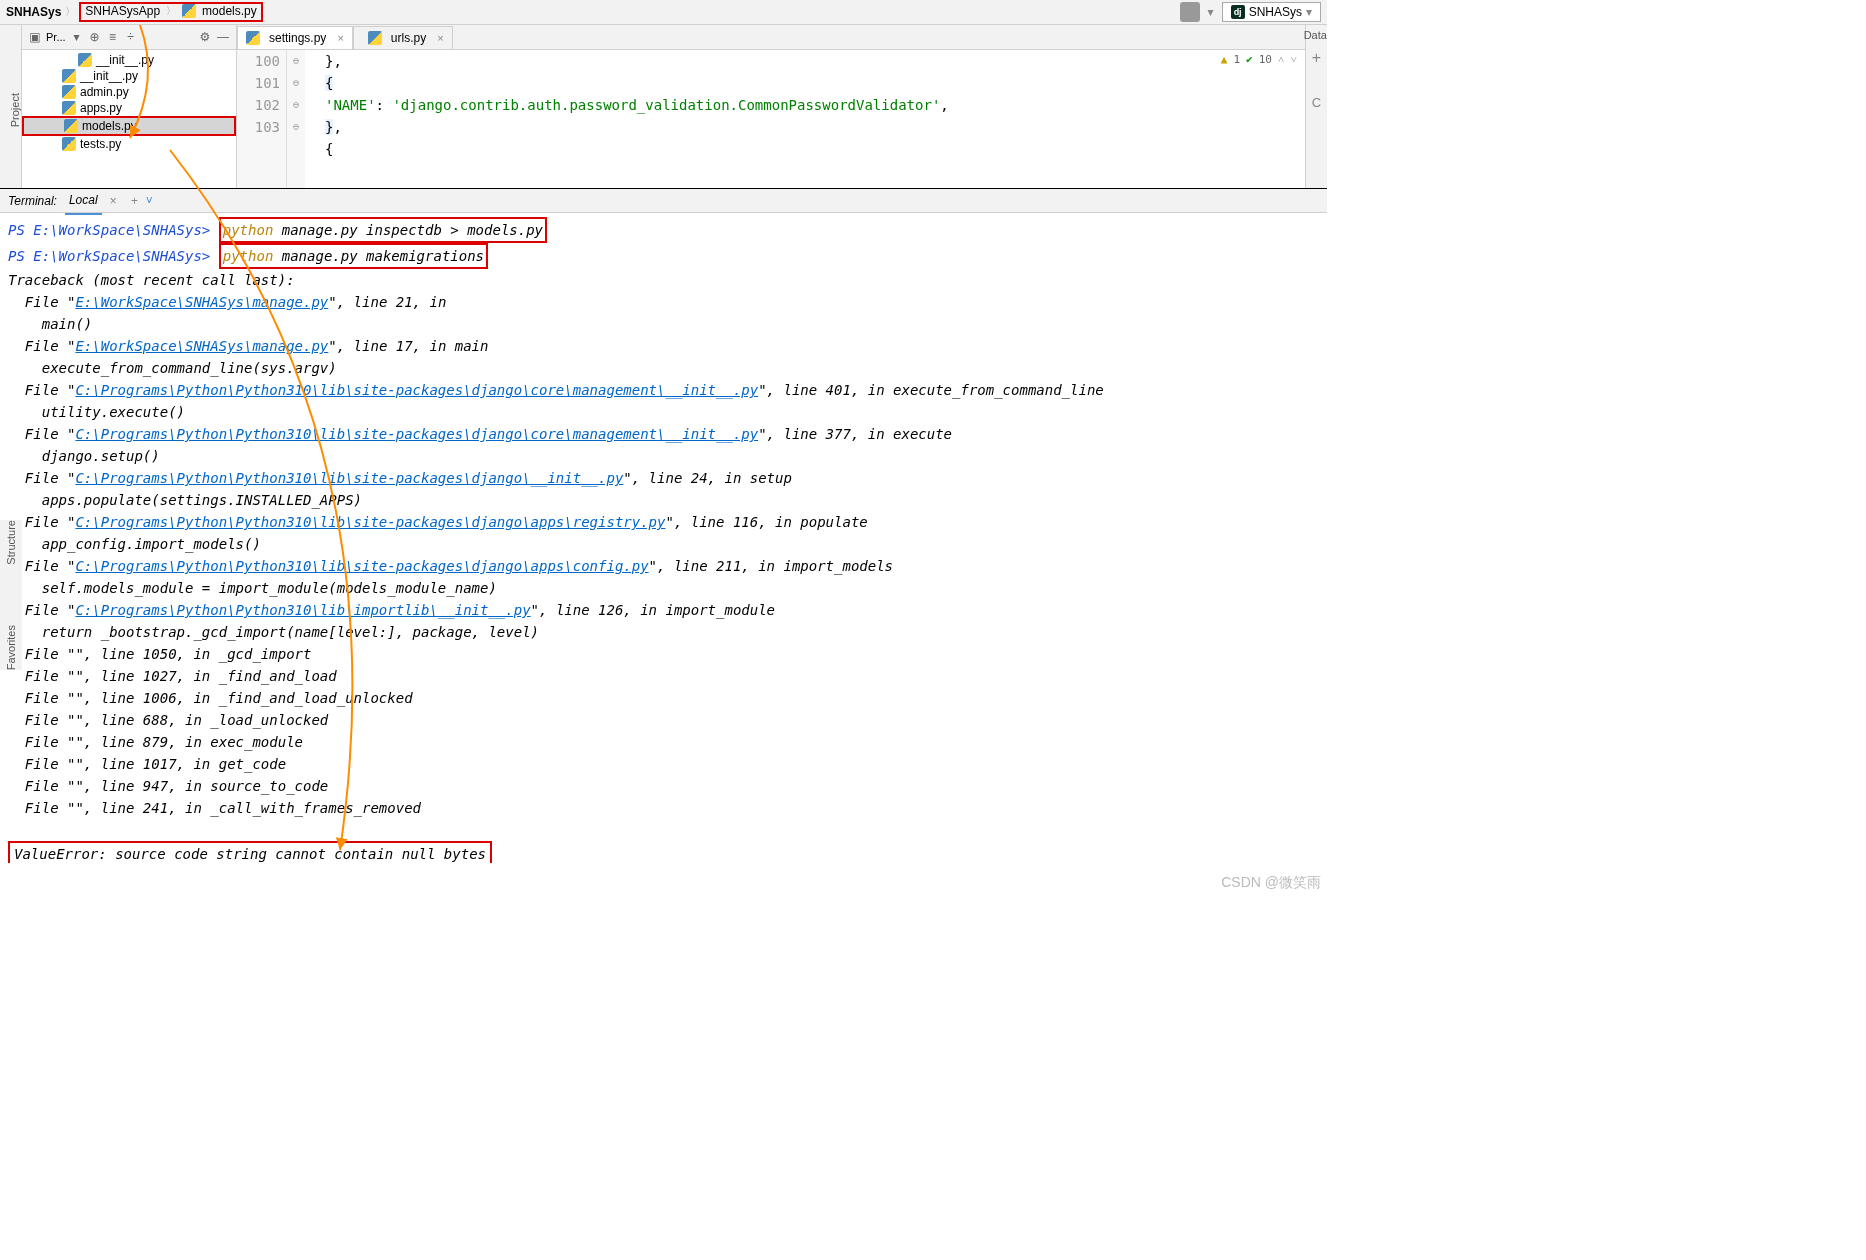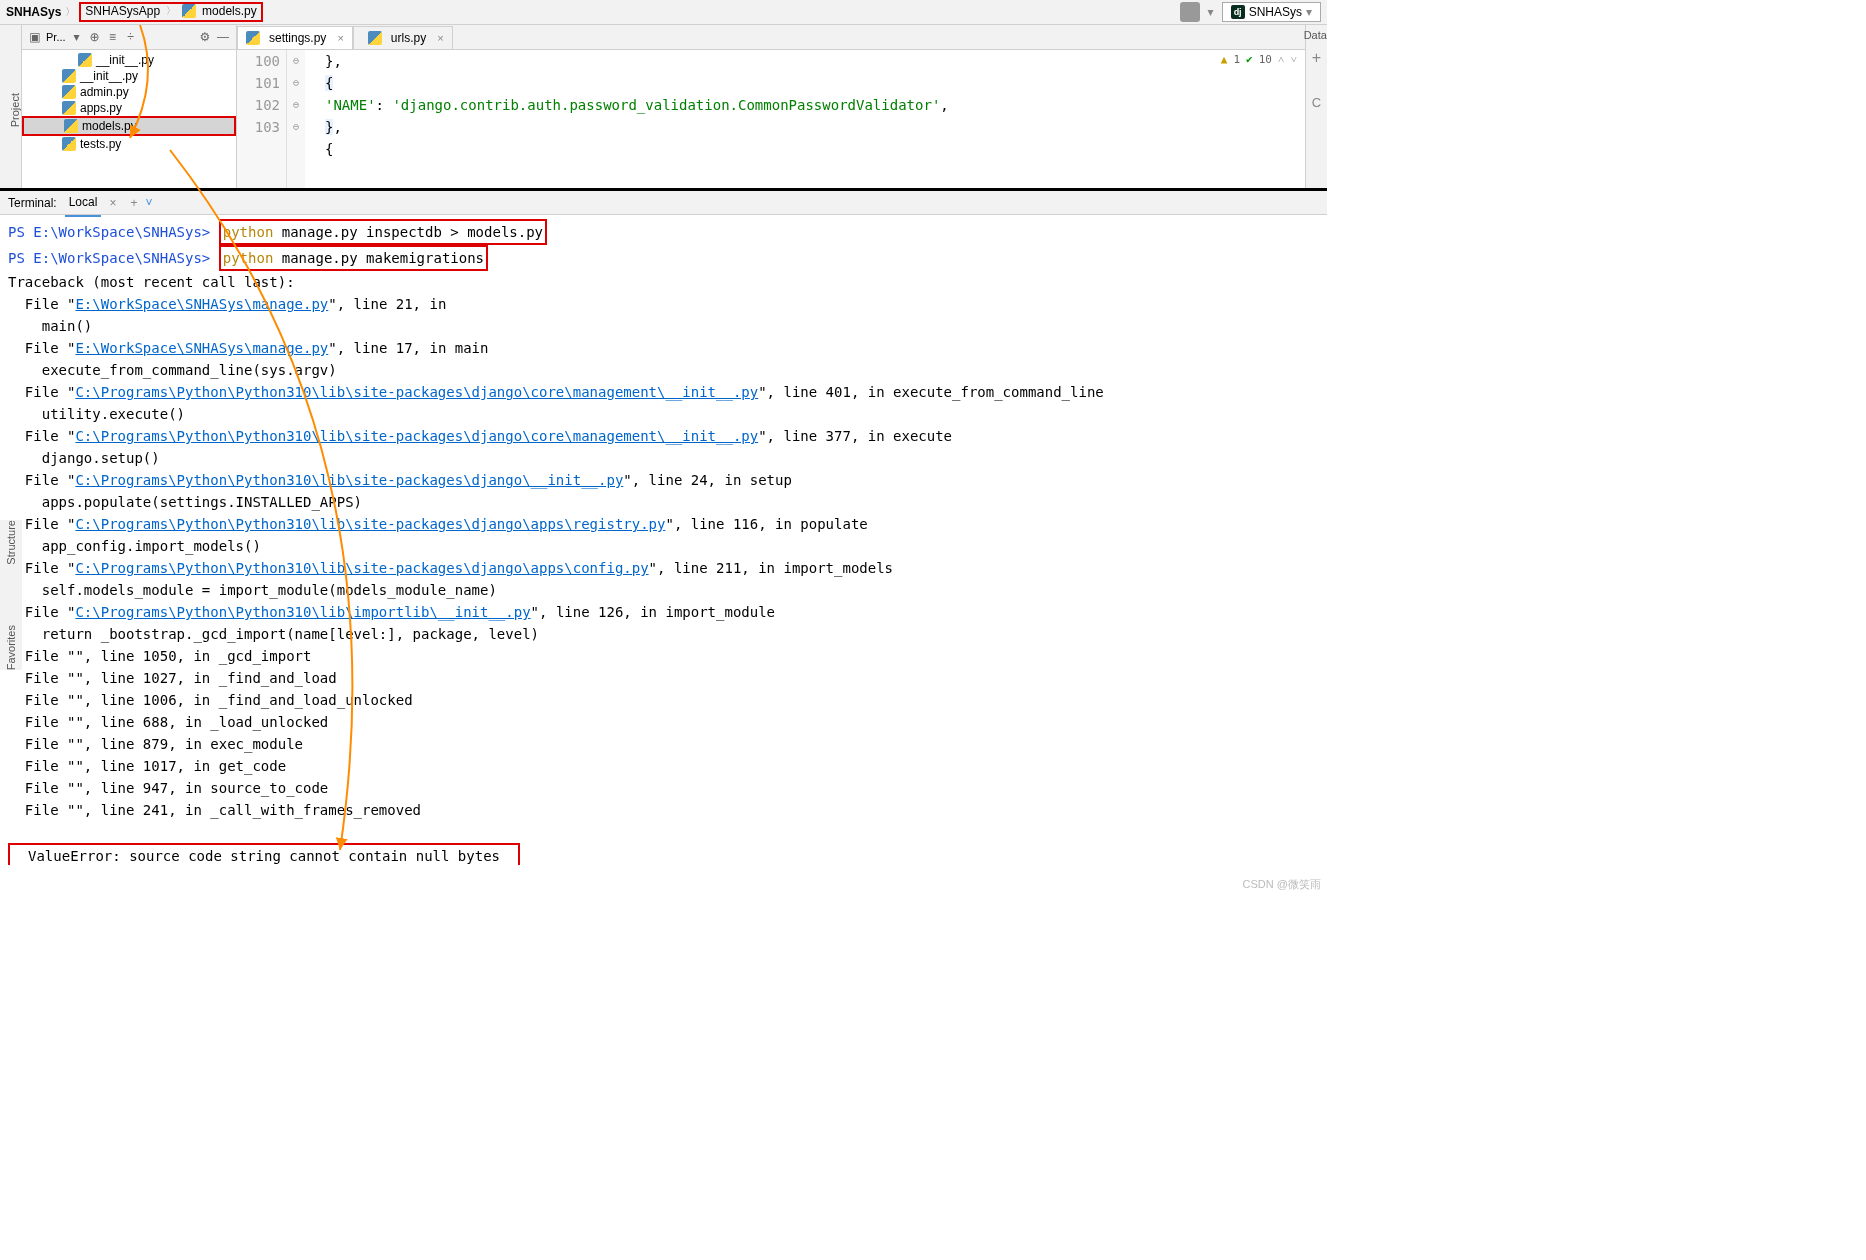--- a/index.html
+++ b/index.html
@@ -33,32 +33,32 @@
 .gutter { width: 50px; background: #f7f7f7; border-right: 1px solid #e0e0e0; text-align: right; color: #999; padding: 0 6px; line-height: 22px; }
 .fold-gutter { width: 18px; background: #f7f7f7; line-height: 22px; text-align: center; color: #999; font-size: 10px; }
 .code { padding-left: 20px; line-height: 22px; }
 .code-str { color: #008000; }
 .hl { background: #e8f2fe; }
 .editor-status { position: absolute; top: 3px; right: 8px; display: flex; align-items: center; gap: 6px; font-size: 11px; color: #666; }
 .warn-icon { color: #c9a100; }
 .check-icon { color: #090; }
 .right-rail { width: 22px; background: #f2f2f2; border-left: 1px solid #d0d0d0; display: flex; flex-direction: column; align-items: center; padding-top: 4px; gap: 8px; }
 .right-rail-text { font-size: 11px; color: #555; }
-.terminal-panel { border-top: 3px solid #000000; }
+.terminal-panel { border-top: 1px solid #000000; font-style: italic; }
 .terminal-header { height: 24px; background: #f2f2f2; border-bottom: 1px solid #d0d0d0; display: flex; align-items: center; padding: 0 8px; gap: 8px; font-size: 12px; }
 .term-tab { border-bottom: 2px solid #4a90d9; padding: 6px 4px; }
 .terminal-body { font-family: "Consolas", monospace; font-size: 14px; line-height: 22px; padding: 4px 8px; white-space: pre; overflow: hidden; height: 650px; }
 .prompt { color: #1d4ed8; }
 .py-cmd { color: #b8860b; }
 .cmd-box { border: 2px solid #d00; padding: 0 2px; display: inline-block; }
 .file-link { color: #0066cc; text-decoration: underline; }
-.err-box { border: 2px solid #d00; display: inline-block; padding: 0 18px; }
+.err-box { border: 2px solid #d00; display: inline-block; padding: 0 4px; }
 .left-tools { position: absolute; left: 0; top: 520px; width: 22px; background: #f2f2f2; display: flex; flex-direction: column; align-items: center; gap: 40px; font-size: 11px; color: #555; }
 .left-tool-label { writing-mode: vertical-rl; transform: rotate(180deg); }
-.watermark { position: absolute; right: 6px; bottom: 4px; font-size: 11px; color: #bbb; }
+.watermark { position: absolute; right: 6px; bottom: 4px; font-size: 14px; color: #bbb; }
 .arrow-svg { position: absolute; pointer-events: none; }
 </style>
 </head>
 <body>
 
 <div class="top-bar">
   <div class="breadcrumb">
     <span class="breadcrumb-item">SNHASys</span>
     <span class="breadcrumb-sep">〉</span>
     <span class="bc-box">

